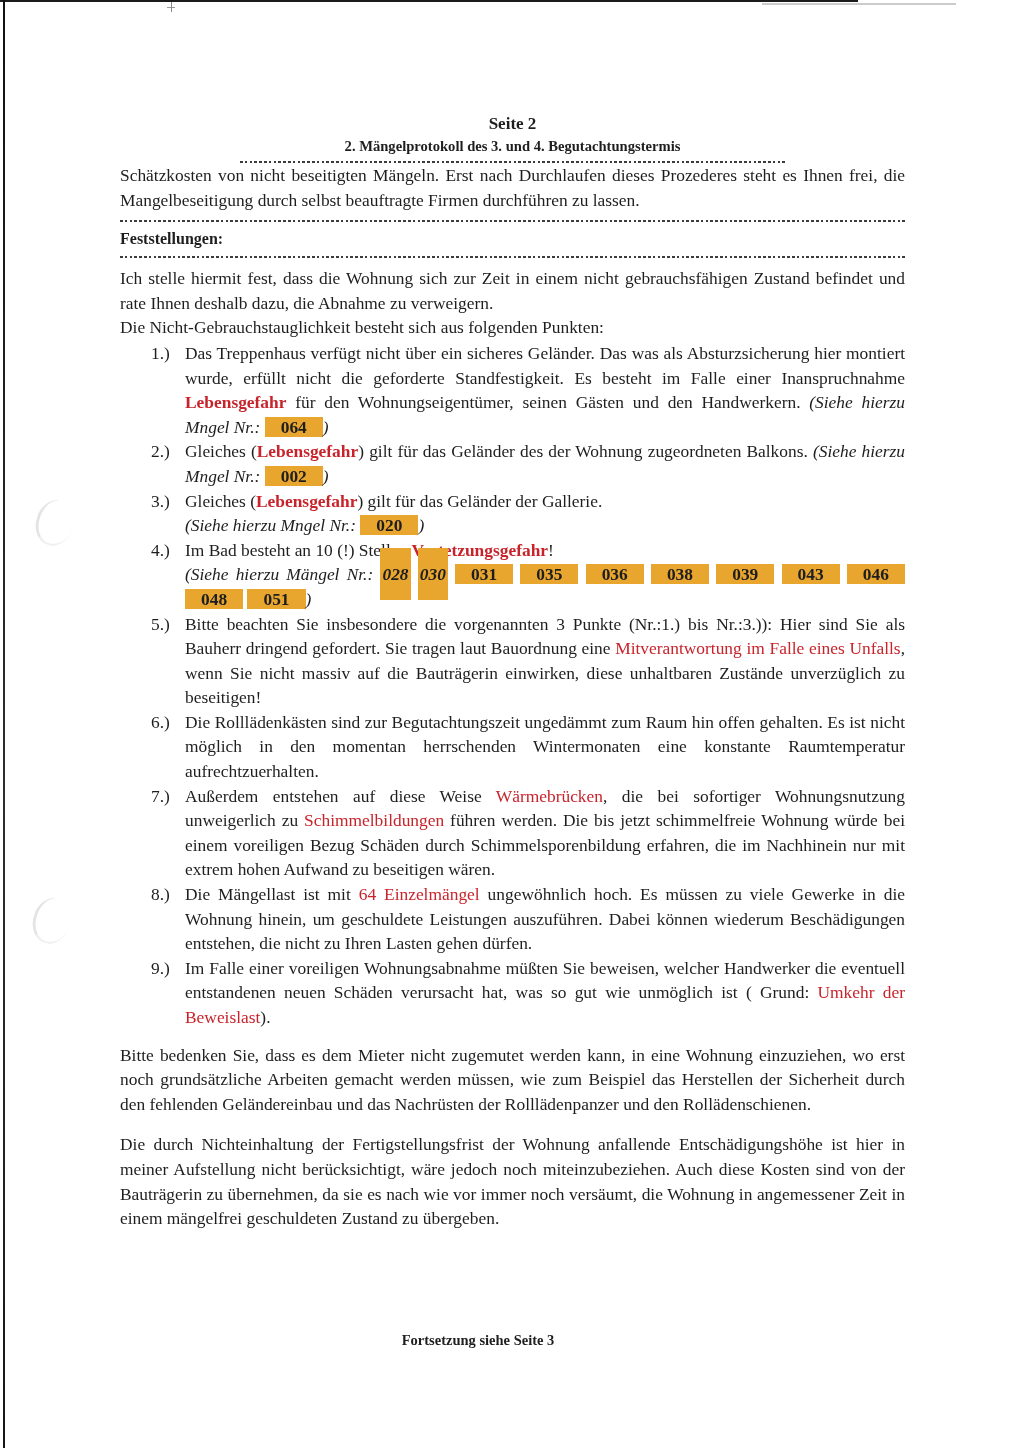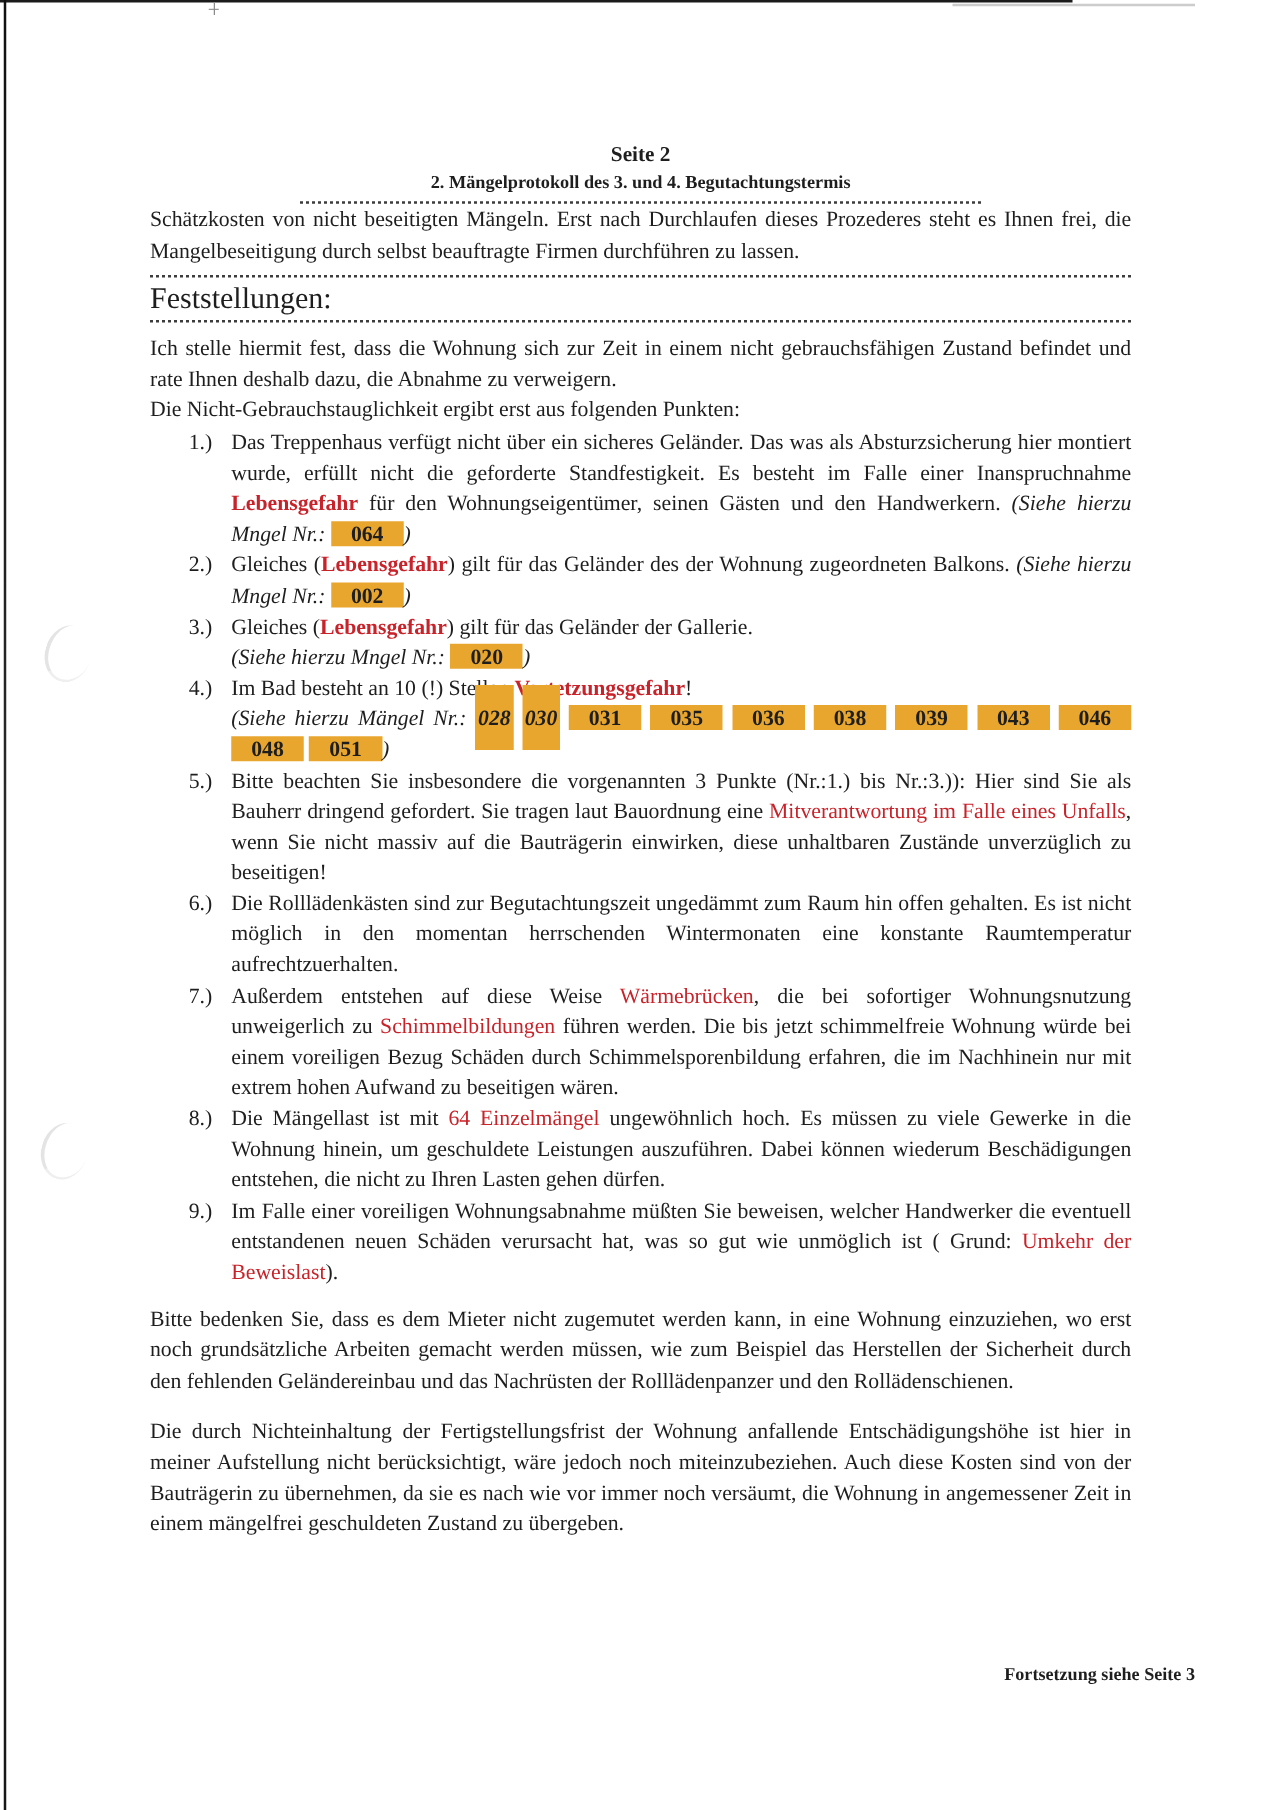--- a/index.html
+++ b/index.html
@@ -37,38 +37,38 @@
   }
   header{text-align:center;}
   .page-num{font-weight:bold;font-size:17px;line-height:20px;}
   .doc-title{font-weight:bold;font-size:14.6px;line-height:18px;margin-top:3px;}
   .dash{height:2px;background:repeating-linear-gradient(90deg,#3c3c3c 0 2.6px,transparent 2.6px 4.8px);}
   .dash.short{width:546px;margin:6px auto 0;}
   .dash.full{width:100%;}
   .para{margin:0;text-align:justify;}
   .intro{}
   .dash.d1{margin-top:8px;}
-  .section{margin:6px 0 0 0;font-size:24px;line-height:22px;font-weight:normal;}
+  .section{margin:6px 0 0 0;font-size:16px;line-height:22px;font-weight:bold;}
   .dash.d2{margin-top:6px;}
   .findings{margin-top:8px;}
   ol.list{margin:1px 0 0 0;padding:0;}
   li.item{list-style:none;position:relative;padding-left:65px;text-align:justify;}
   .num{position:absolute;left:31px;}
   
   .seg-n{}
   .seg-rb{color:var(--red);font-weight:bold;}
   .seg-r{color:var(--red);}
   .seg-i{font-style:italic;}
   .seg-hb{background:var(--hl);font-weight:bold;padding:0 16px;}
   .seg-hbi{background:var(--hl);font-weight:bold;font-style:italic;padding:16px 2px;}
   .closing-1{margin-top:13px;}
   .closing-2{margin-top:16px;}
   .footer-note{
     position:absolute;left:0;top:1332px;width:100%;
-    text-align:right;font-weight:bold;font-size:14.5px;
+    text-align:center;font-weight:bold;font-size:14.5px;
   }
 </style>
 </head>
 <body>
 
 <div class="page">
 
   <div class="art-top"></div>
   <div class="art-top-right"></div>
   <div class="art-left"></div>
@@ -83,21 +83,21 @@
       <div class="doc-title">2. Mängelprotokoll des 3. und 4. Begutachtungstermis</div>
       <div class="dash short"></div>
     </header>
 
     <p class="para intro"><span class="seg-n">Schätzkosten von nicht beseitigten Mängeln. Erst nach Durchlaufen dieses Prozederes steht es Ihnen frei, die Mangelbeseitigung durch selbst beauftragte Firmen durchführen zu lassen.</span></p>
 
     <div class="dash full d1"></div>
     <h2 class="section">Feststellungen:</h2>
     <div class="dash full d2"></div>
 
-    <p class="para findings"><span class="seg-n">Ich stelle hiermit fest, dass die Wohnung sich zur Zeit in einem nicht gebrauchsfähigen Zustand befindet und rate Ihnen deshalb dazu, die Abnahme zu verweigern.</span><br><span class="seg-n">Die Nicht-Gebrauchstauglichkeit ergibt erst aus folgenden Punkten:</span></p>
+    <p class="para findings"><span class="seg-n">Ich stelle hiermit fest, dass die Wohnung sich zur Zeit in einem nicht gebrauchsfähigen Zustand befindet und rate Ihnen deshalb dazu, die Abnahme zu verweigern.</span><br><span class="seg-n">Die Nicht-Gebrauchstauglichkeit besteht sich aus folgenden Punkten:</span></p>
 
     <ol class="list">
         <li class="item"><span class="num">1.)</span><span class="item-body"><span class="seg-n">Das Treppenhaus verfügt nicht über ein sicheres Geländer. Das was als Absturzsicherung hier montiert wurde, erfüllt nicht die geforderte Standfestigkeit. Es besteht im Falle einer Inanspruchnahme </span><span class="seg-rb">Lebensgefahr</span><span class="seg-n"> für den Wohnungseigentümer, seinen Gästen und den Handwerkern. </span><span class="seg-i">(Siehe hierzu Mngel Nr.: </span><span class="seg-hb">064</span><span class="seg-i">)</span></span></li>
         <li class="item"><span class="num">2.)</span><span class="item-body"><span class="seg-n">Gleiches (</span><span class="seg-rb">Lebensgefahr</span><span class="seg-n">) gilt für das Geländer des der Wohnung zugeordneten Balkons. </span><span class="seg-i">(Siehe hierzu Mngel Nr.: </span><span class="seg-hb">002</span><span class="seg-i">)</span></span></li>
         <li class="item"><span class="num">3.)</span><span class="item-body"><span class="seg-n">Gleiches (</span><span class="seg-rb">Lebensgefahr</span><span class="seg-n">) gilt für das Geländer der Gallerie.</span><br><span class="seg-i">(Siehe hierzu Mngel Nr.: </span><span class="seg-hb">020</span><span class="seg-i">)</span></span></li>
         <li class="item"><span class="num">4.)</span><span class="item-body"><span class="seg-n">Im Bad besteht an 10 (!) Stellen </span><span class="seg-rb">Vertetzungsgefahr</span><span class="seg-n">!</span><br><span class="seg-i">(Siehe hierzu Mängel Nr.: </span><span class="seg-hbi">028</span><span class="seg-i"> </span><span class="seg-hbi">030</span><span class="seg-i"> </span><span class="seg-hb">031</span><span class="seg-i"> </span><span class="seg-hb">035</span><span class="seg-i"> </span><span class="seg-hb">036</span><span class="seg-i"> </span><span class="seg-hb">038</span><span class="seg-i"> </span><span class="seg-hb">039</span><span class="seg-i"> </span><span class="seg-hb">043</span><span class="seg-i"> </span><span class="seg-hb">046</span><span class="seg-i"> </span><span class="seg-hb">048</span><span class="seg-i"> </span><span class="seg-hb">051</span><span class="seg-i">)</span></span></li>
         <li class="item"><span class="num">5.)</span><span class="item-body"><span class="seg-n">Bitte beachten Sie insbesondere die vorgenannten 3 Punkte (Nr.:1.) bis Nr.:3.)): Hier sind Sie als Bauherr dringend gefordert. Sie tragen laut Bauordnung eine </span><span class="seg-r">Mitverantwortung im Falle eines Unfalls</span><span class="seg-n">, wenn Sie nicht massiv auf die Bauträgerin einwirken, diese unhaltbaren Zustände unverzüglich zu beseitigen!</span></span></li>
         <li class="item"><span class="num">6.)</span><span class="item-body"><span class="seg-n">Die Rolllädenkästen sind zur Begutachtungszeit ungedämmt zum Raum hin offen gehalten. Es ist nicht möglich in den momentan herrschenden Wintermonaten eine konstante Raumtemperatur aufrechtzuerhalten.</span></span></li>
         <li class="item"><span class="num">7.)</span><span class="item-body"><span class="seg-n">Außerdem entstehen auf diese Weise </span><span class="seg-r">Wärmebrücken</span><span class="seg-n">, die bei sofortiger Wohnungsnutzung unweigerlich zu </span><span class="seg-r">Schimmelbildungen</span><span class="seg-n"> führen werden. Die bis jetzt schimmelfreie Wohnung würde bei einem voreiligen Bezug Schäden durch Schimmelsporenbildung erfahren, die im Nachhinein nur mit extrem hohen Aufwand zu beseitigen wären.</span></span></li>
         <li class="item"><span class="num">8.)</span><span class="item-body"><span class="seg-n">Die Mängellast ist mit </span><span class="seg-r">64 Einzelmängel</span><span class="seg-n"> ungewöhnlich hoch. Es müssen zu viele Gewerke in die Wohnung hinein, um geschuldete Leistungen auszuführen. Dabei können wiederum Beschädigungen entstehen, die nicht zu Ihren Lasten gehen dürfen.</span></span></li>

